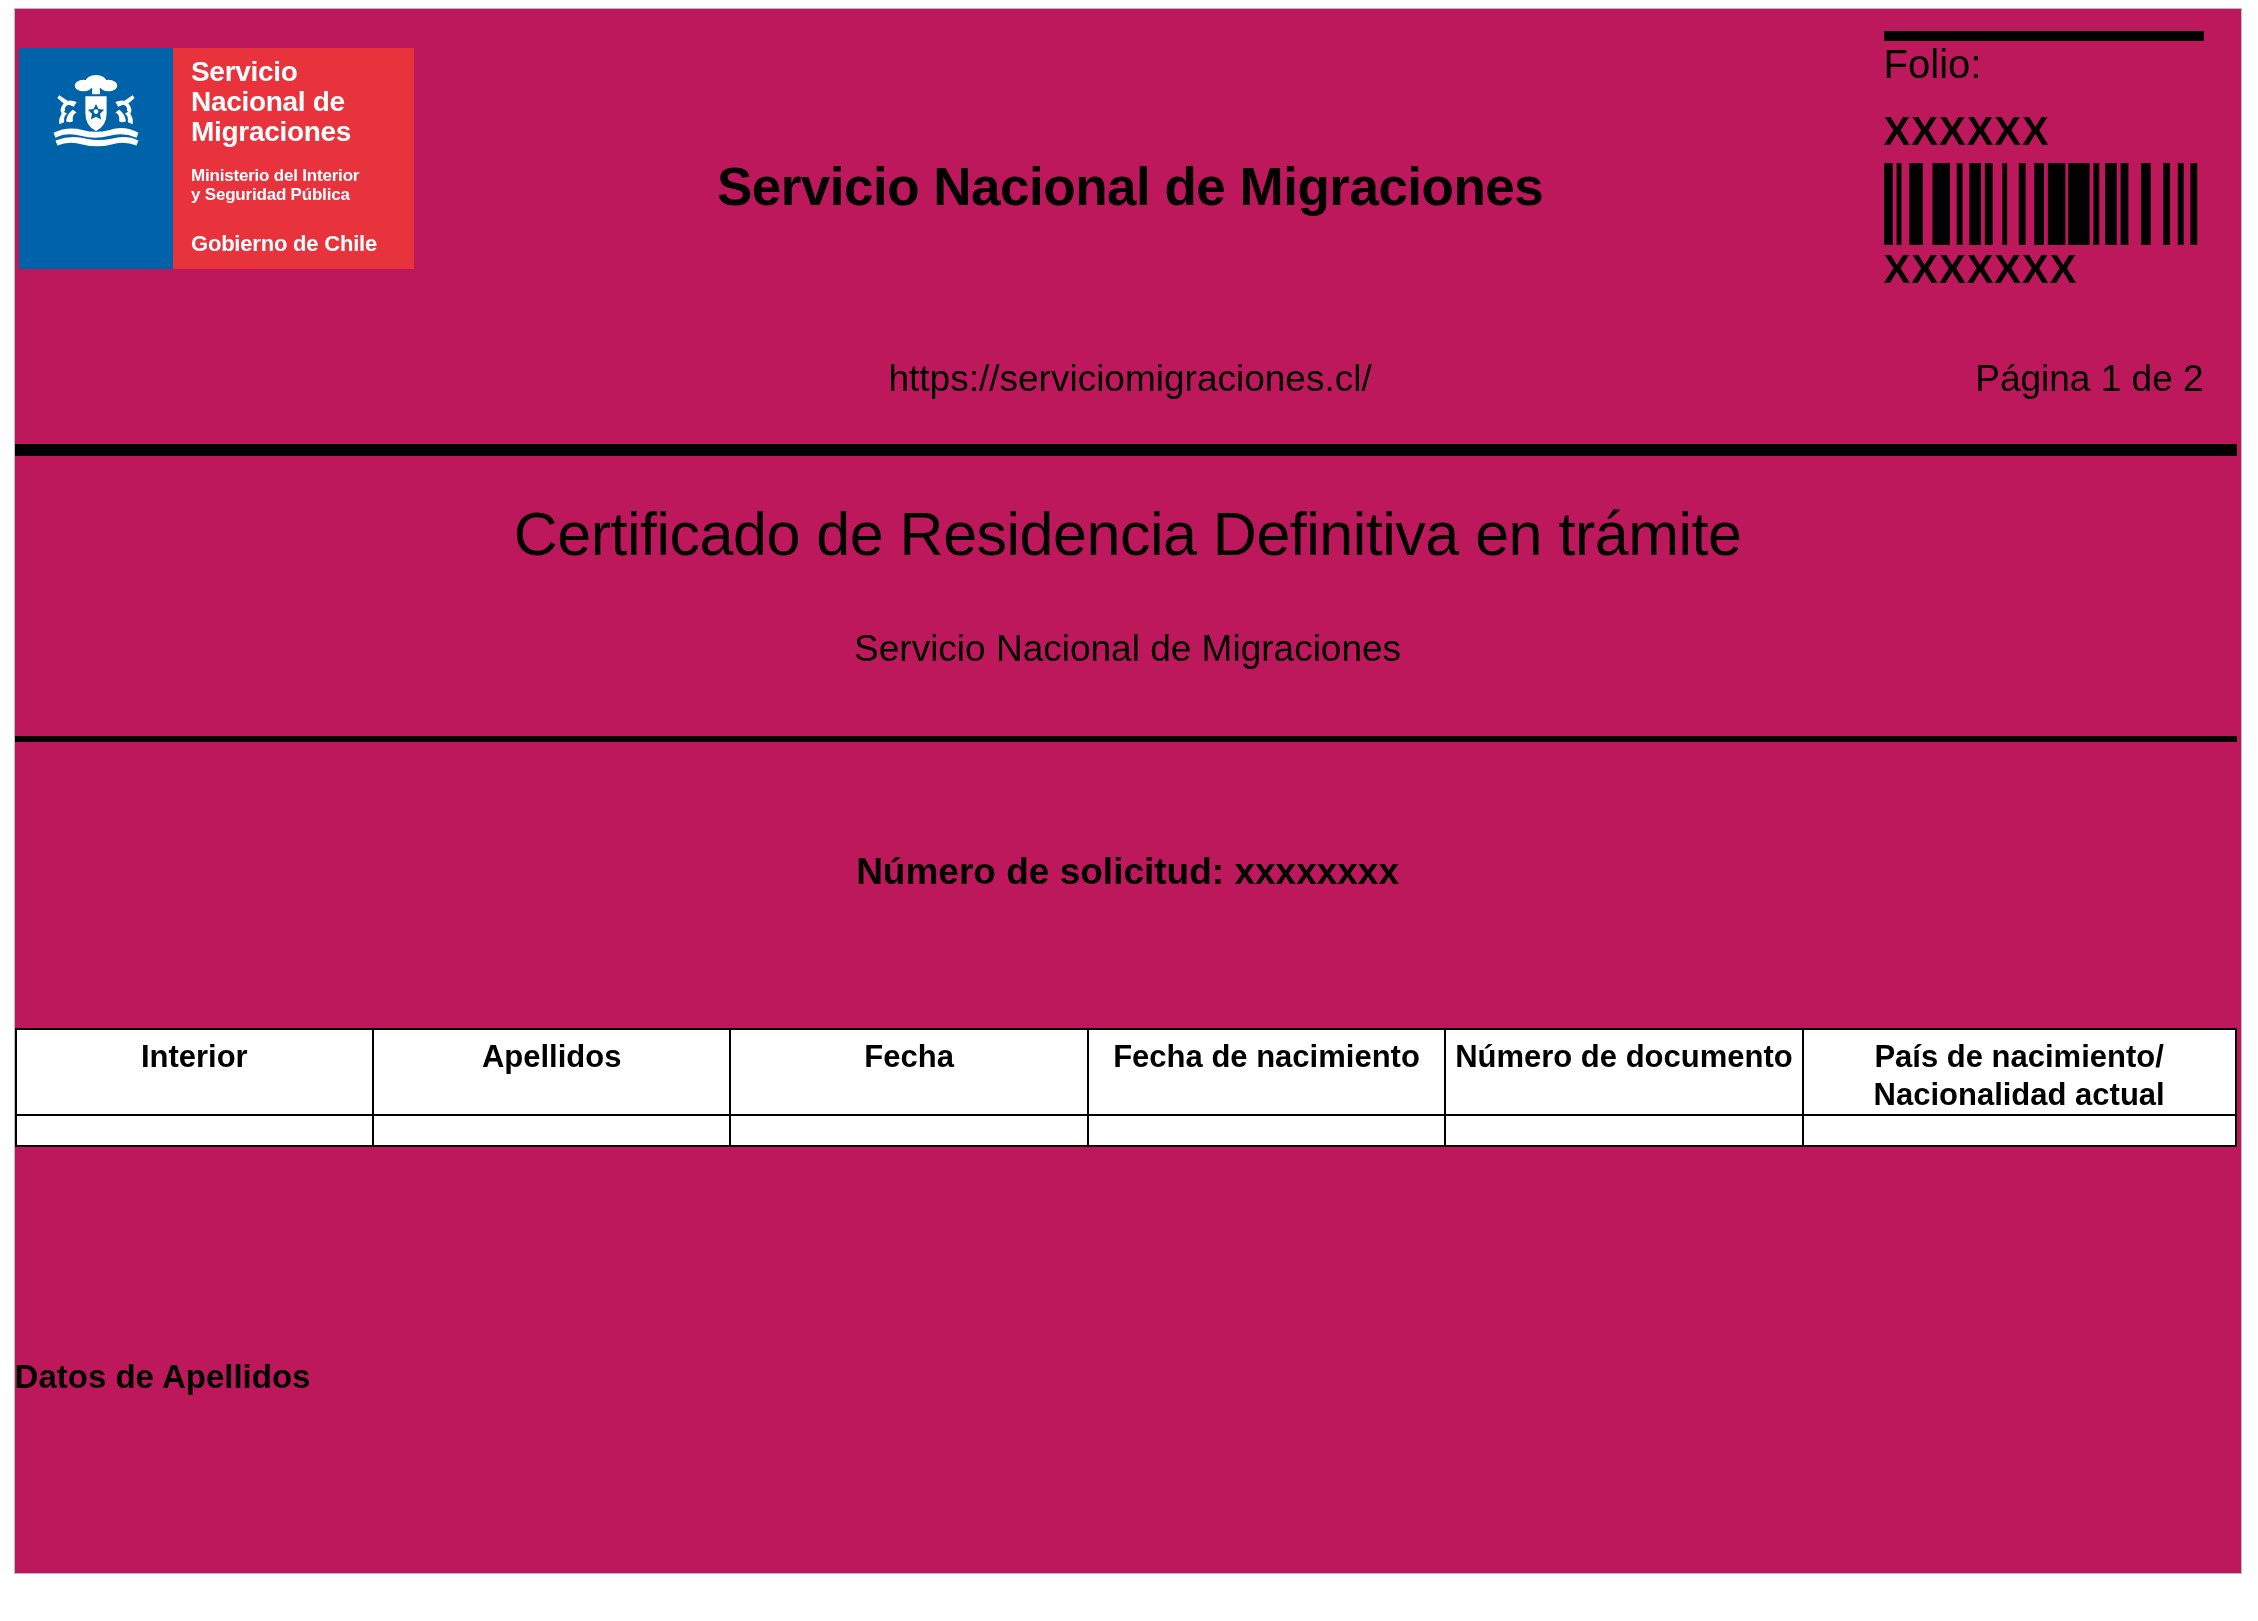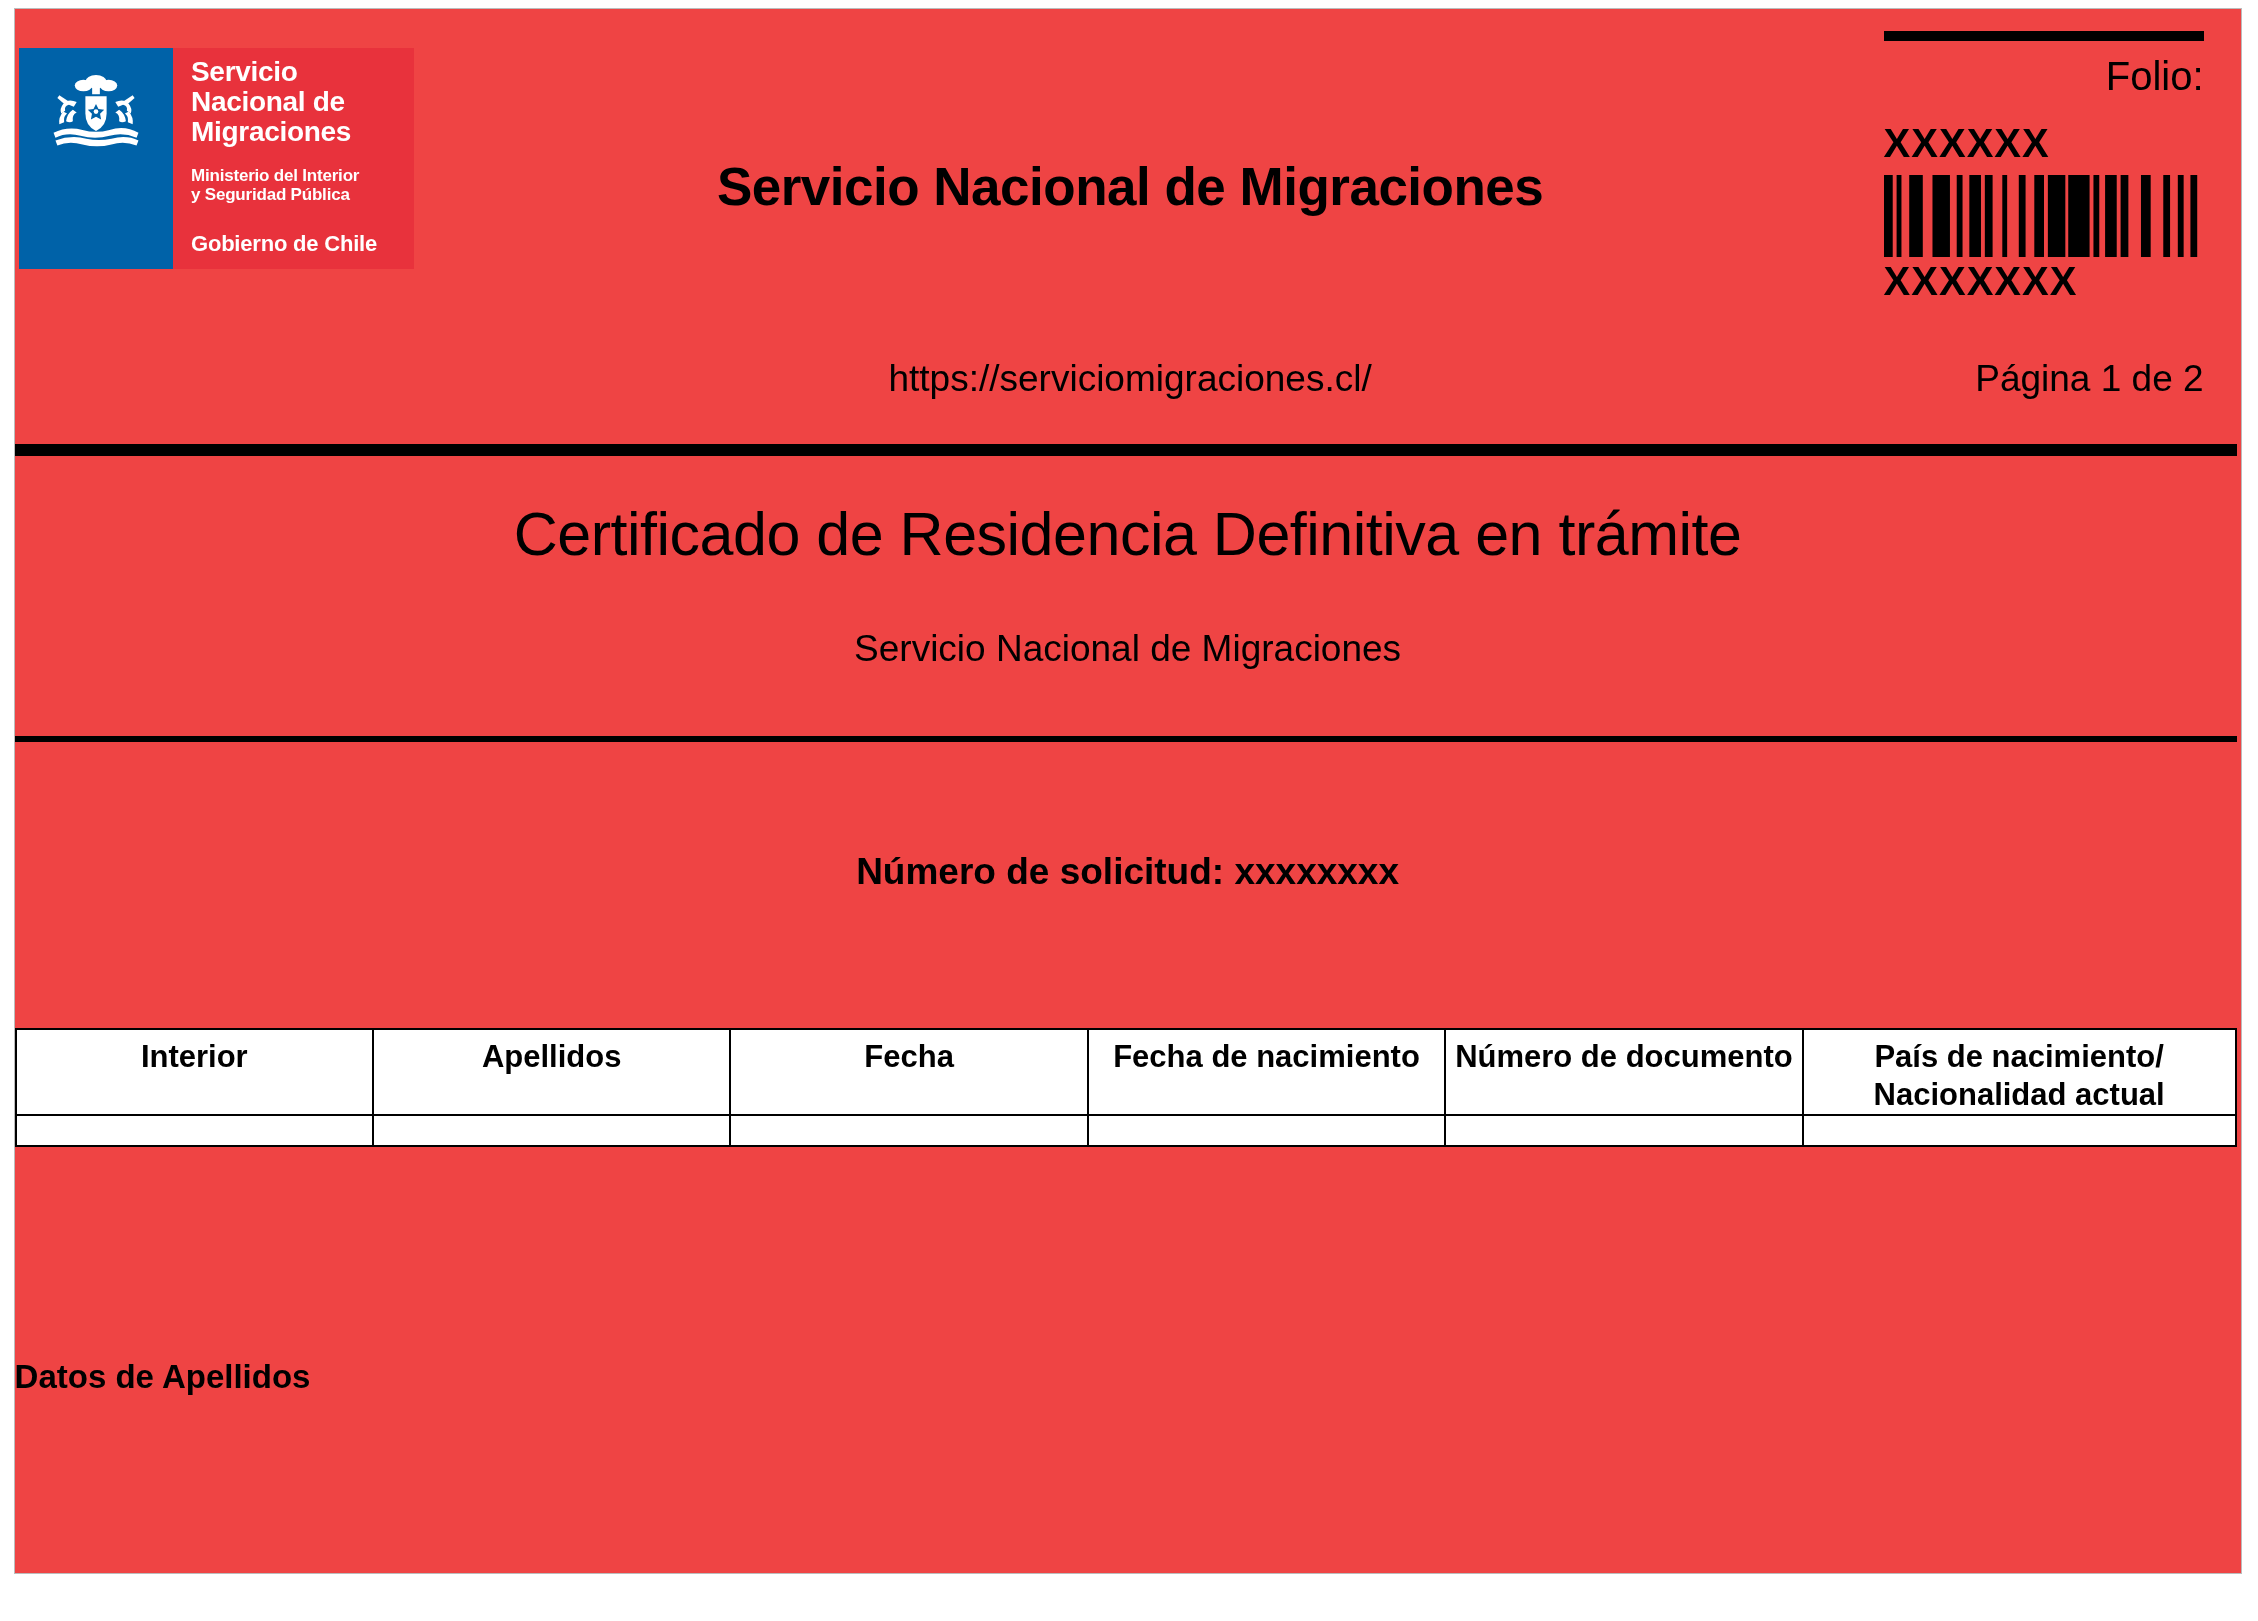--- a/index.html
+++ b/index.html
@@ -16,21 +16,21 @@
   }
 
   
   .page {
     position: absolute;
     left: 13.6px;
     top: 7.8px;
     width: 2228px;
     height: 1566px;
     border: 1.9px solid #bcbcbc;
-    background: #ef4444;
+    background: #be185d;
     box-sizing: border-box;
   }
   .page-inner {
     position: relative;
     width: 100%;
     height: 100%;
   }
 
   
   .header {
@@ -125,23 +125,22 @@
     top: 22px;
     width: 320px;
   }
   .folio-rule {
     width: 100%;
     height: 10.7px;
     background: #000000;
   }
   .folio-label {
     font-size: 40px;
-    margin-top: 14px;
+    margin-top: 2px;
     line-height: 1.05;
-    text-align: right;
   }
   .folio-code {
     font-size: 40px;
     font-weight: bold;
     margin-top: 26px;
     line-height: 1.0;
     letter-spacing: 1px;
   }
   .barcode {
     margin-top: 11.6px;

